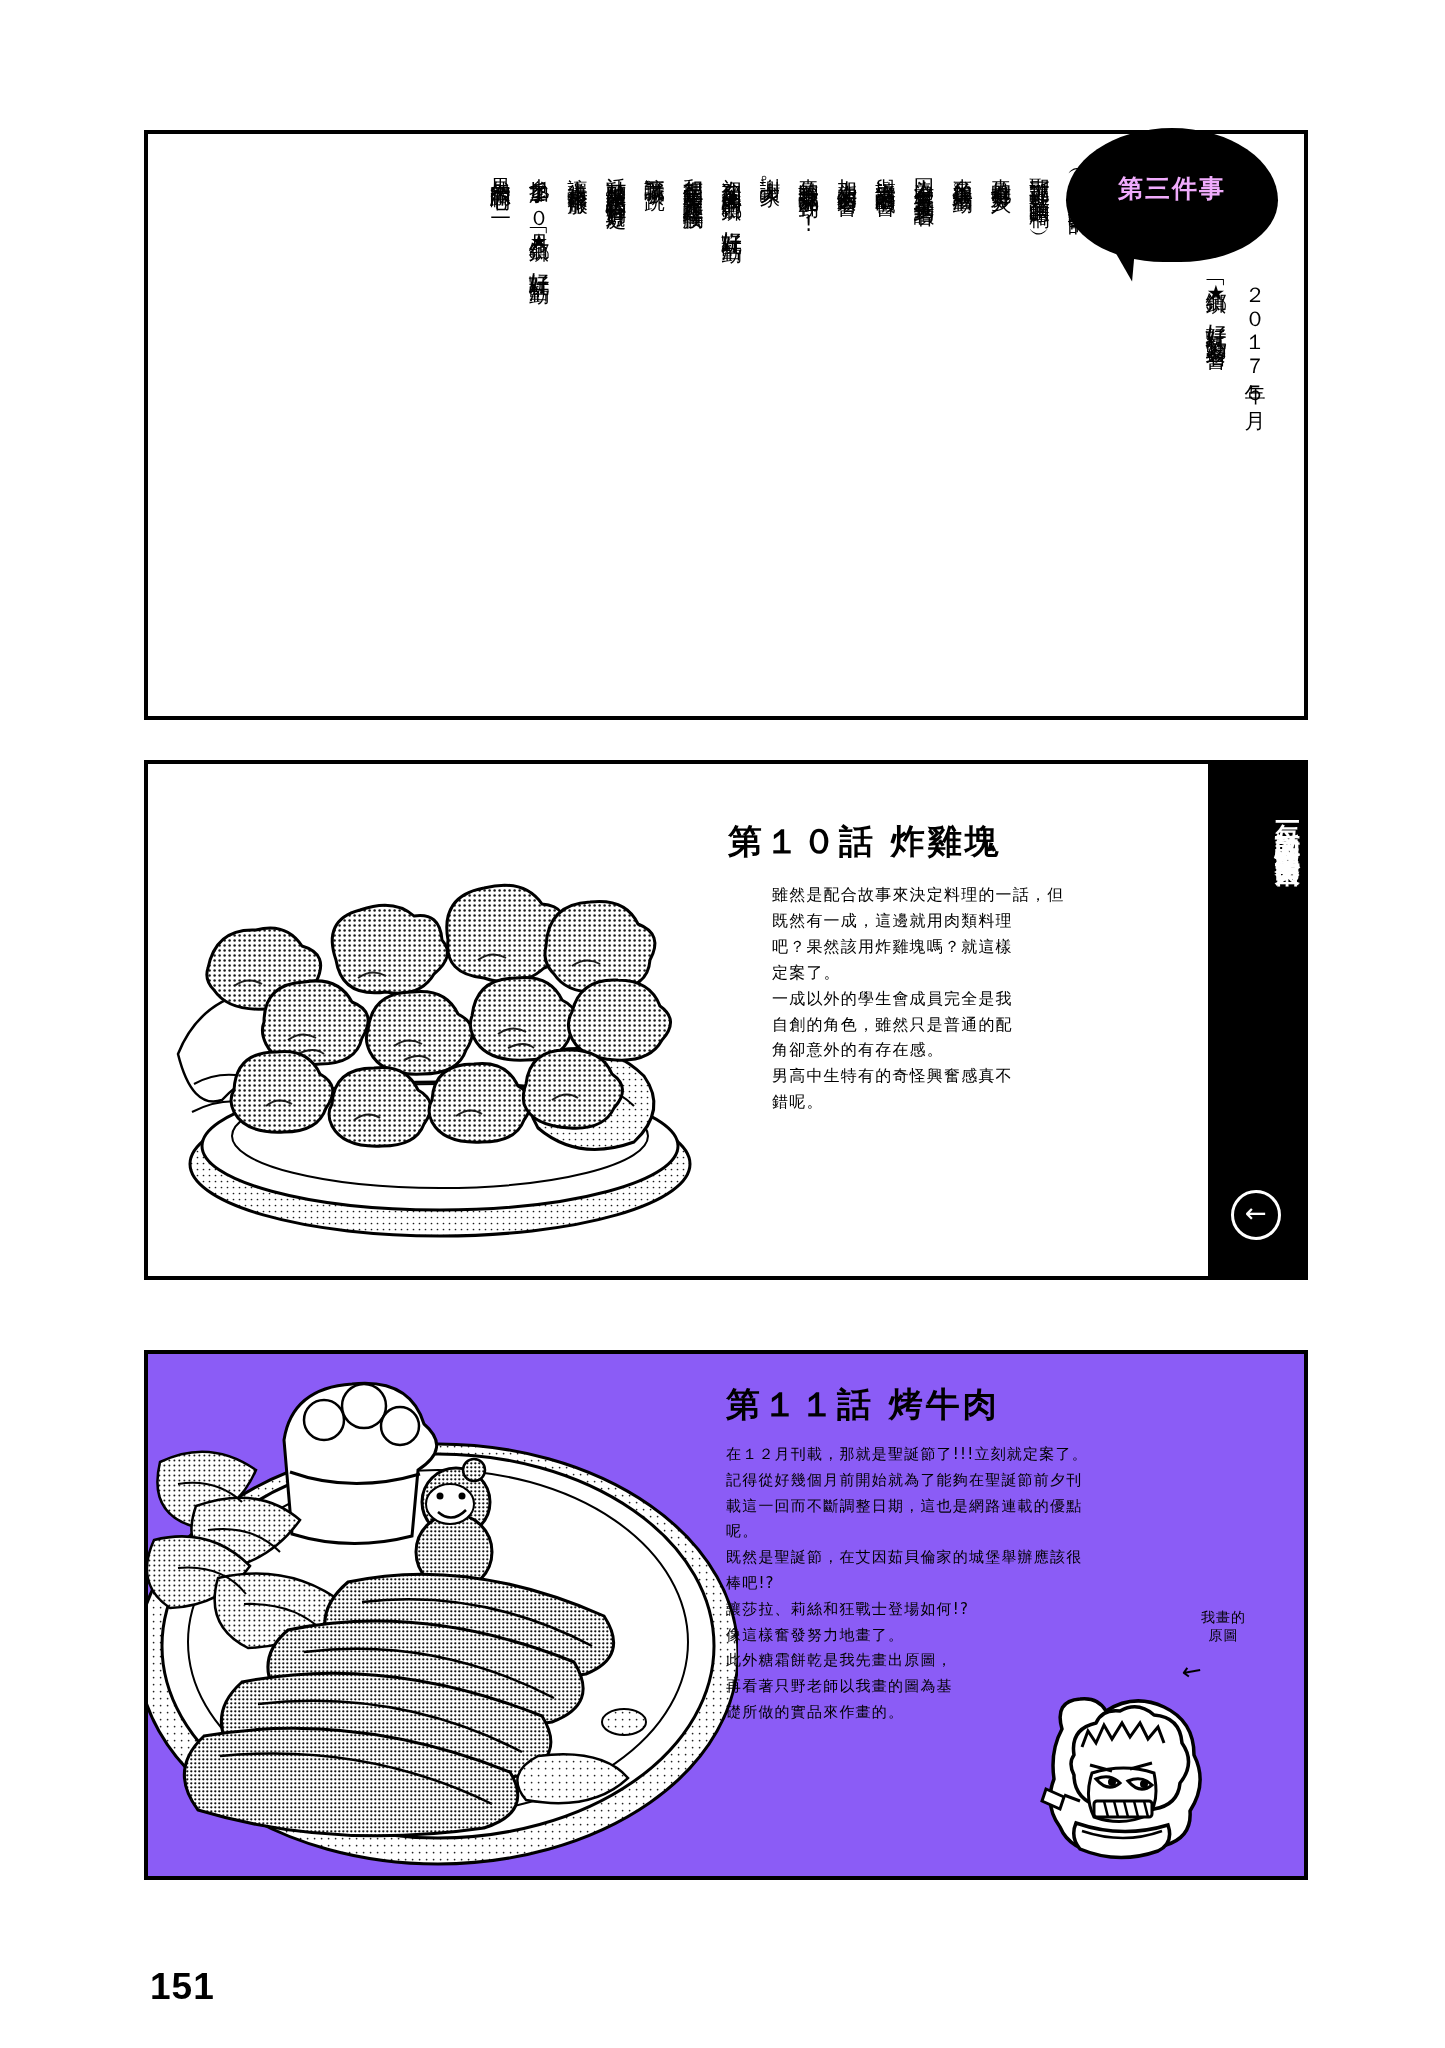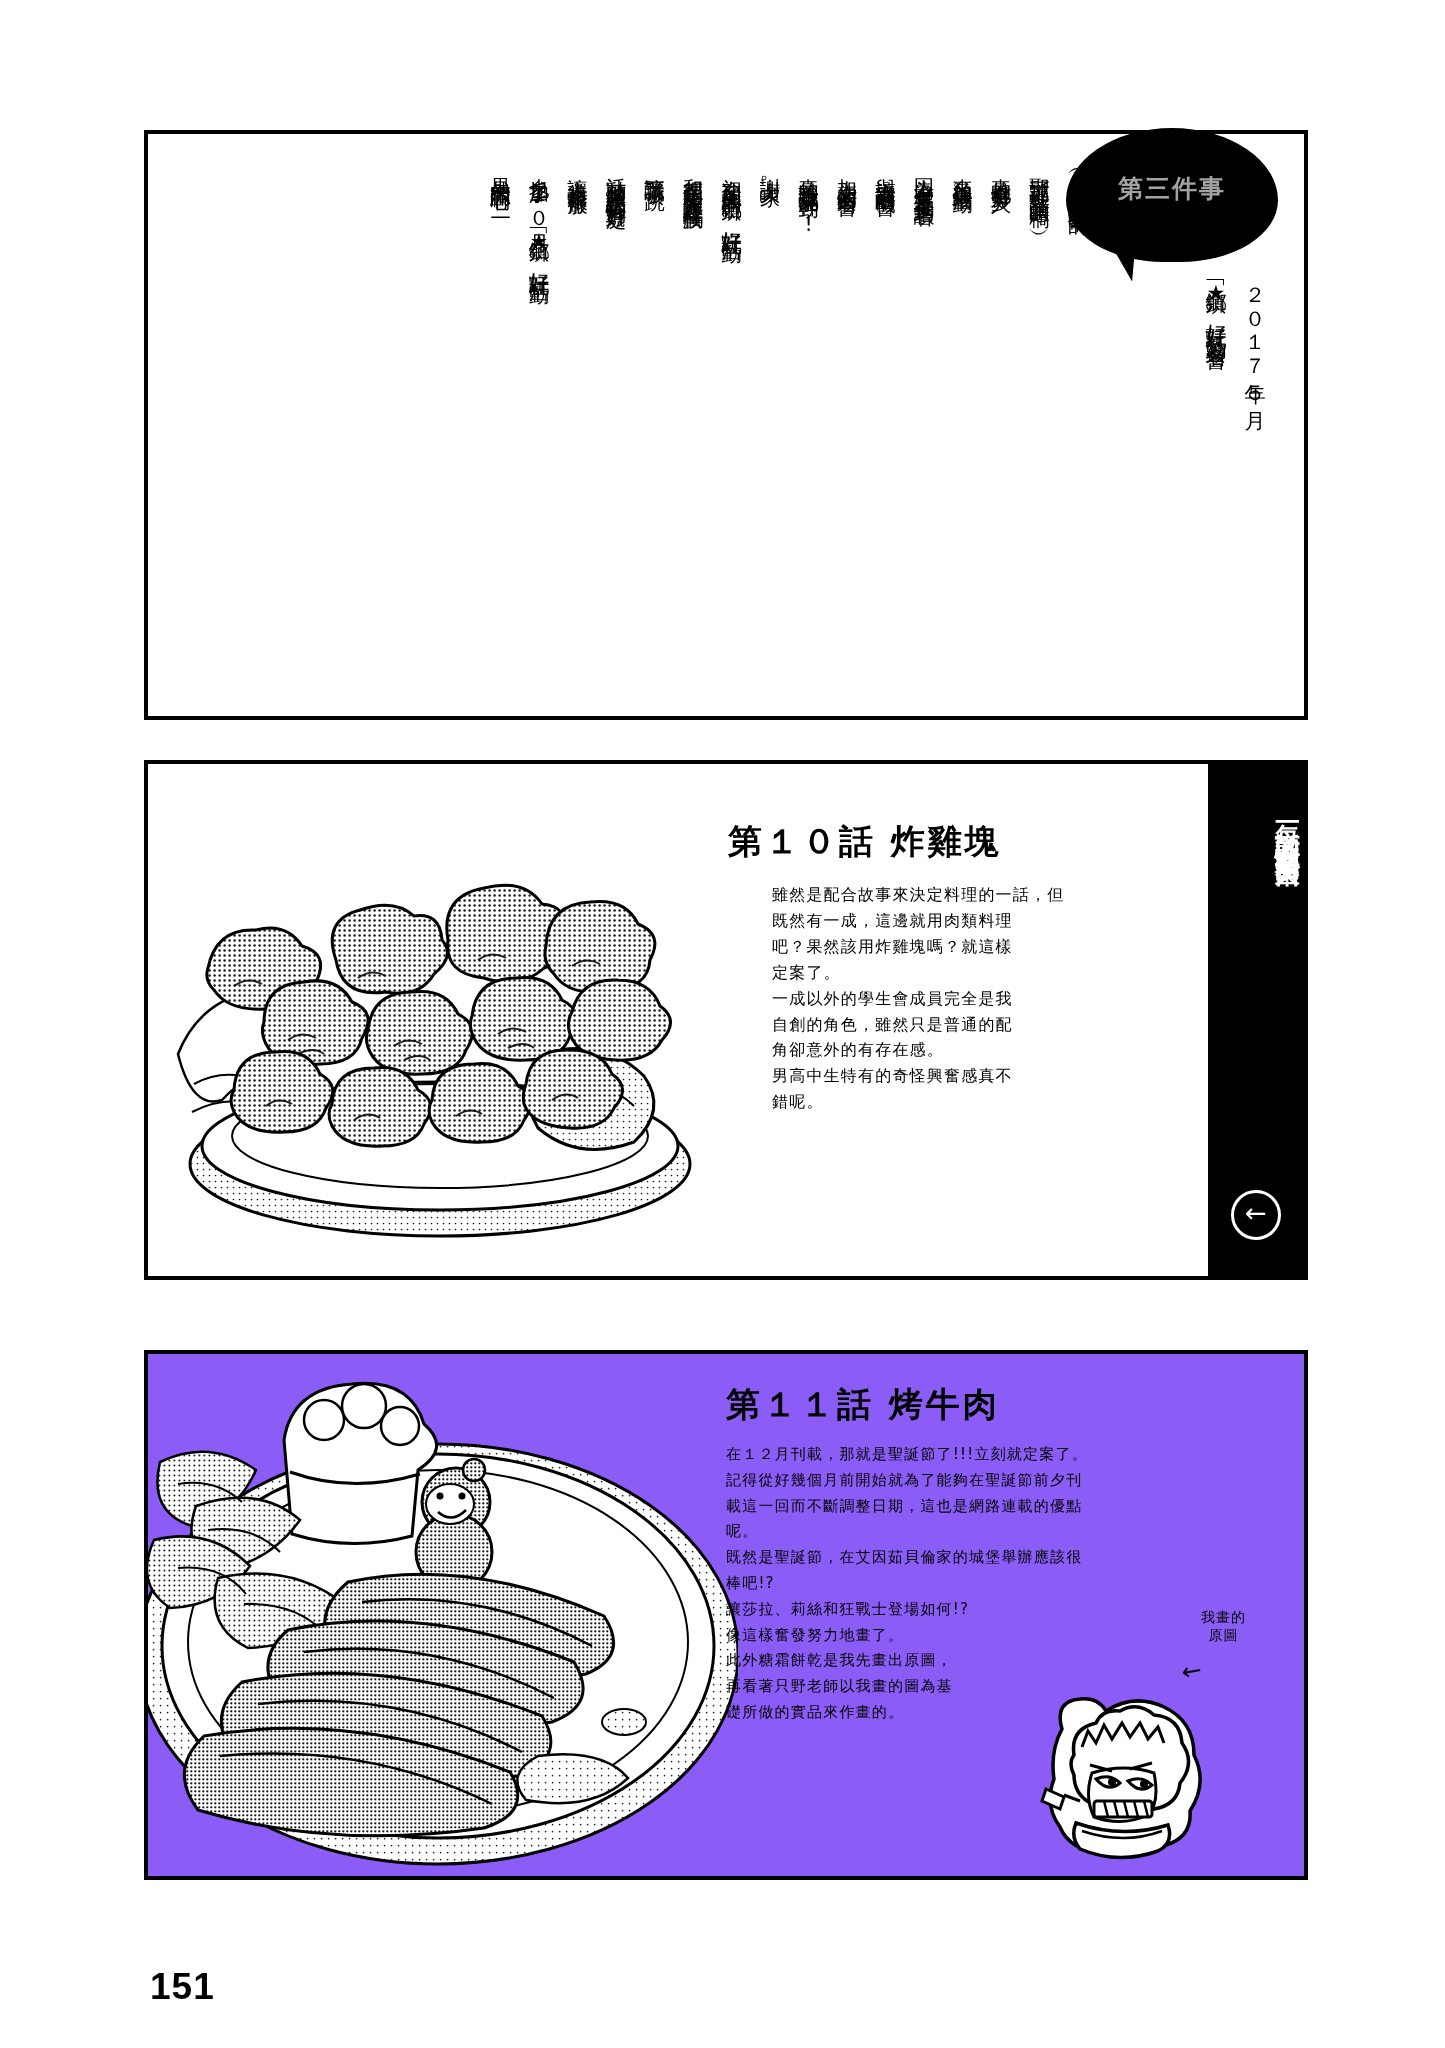--- a/index.html
+++ b/index.html
@@ -84,21 +84,21 @@
     height: 134px;
     background: #000;
     border-radius: 50% 50% 46% 46% / 54% 54% 46% 46%;
     z-index: 5;
   }
   .bubble-label {
     position: absolute;
     left: 0; right: 0;
     top: 44px;
     text-align: center;
-    color: #a3a3a3;
+    color: #f0abfc;
     font-size: 25px;
     letter-spacing: 2px;
     font-weight: 700;
   }
   .bubble-tail {
     position: absolute;
     left: 52px;
     bottom: -20px;
     width: 0; height: 0;
     border-left: 12px solid transparent;

